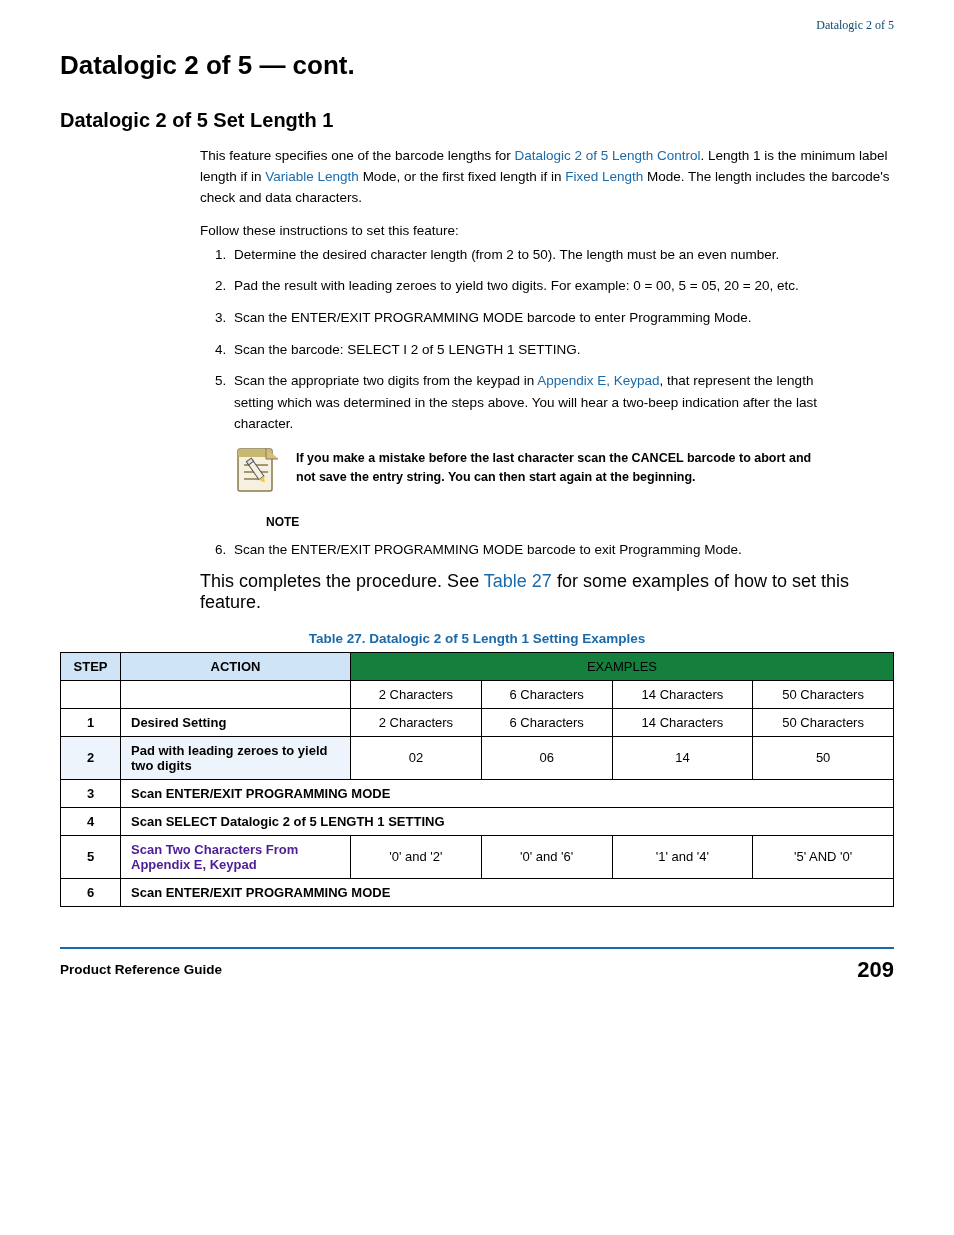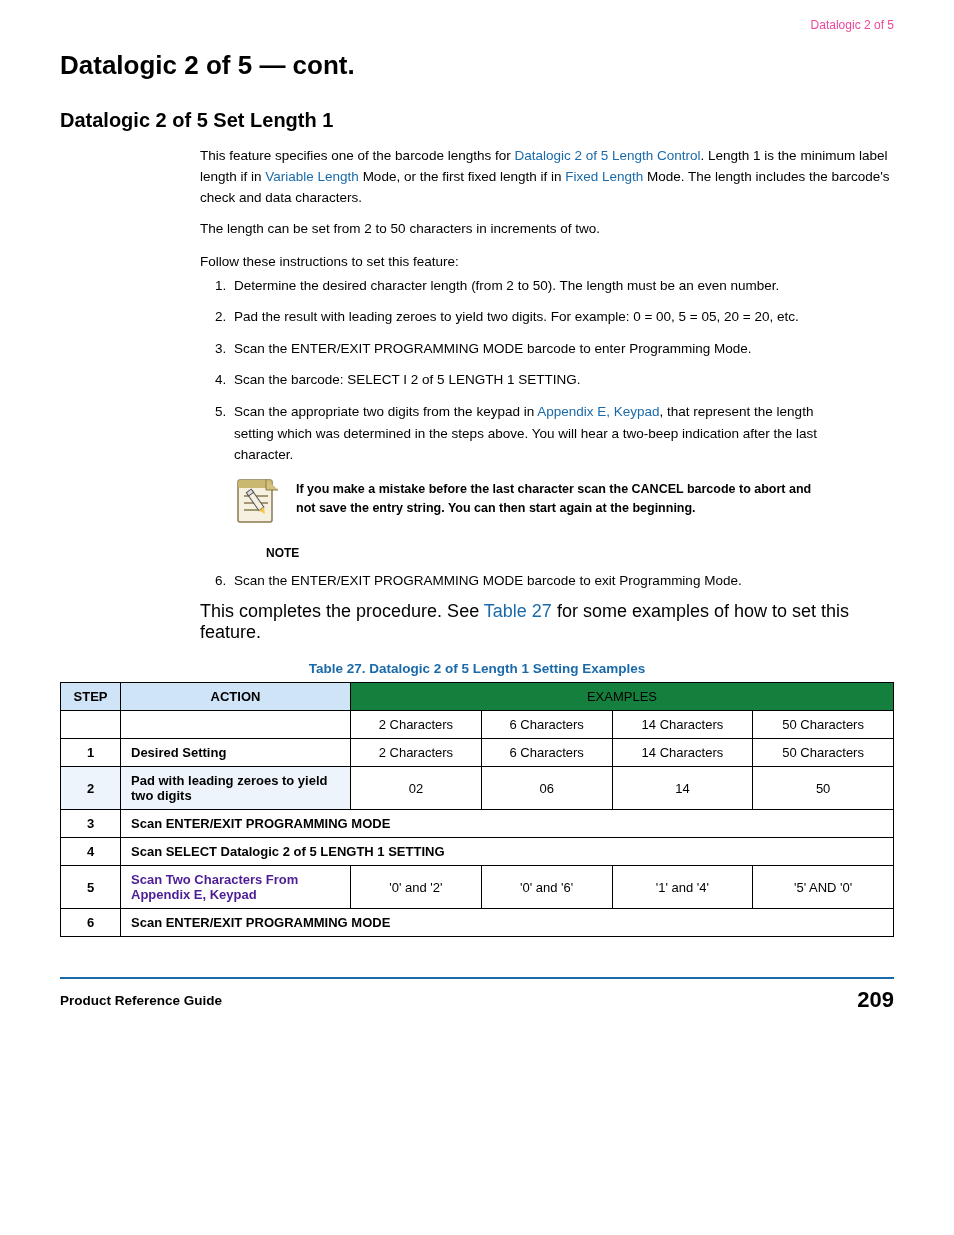--- a/index.html
+++ b/index.html
@@ -14,22 +14,22 @@
     }
     .page {
       padding: 40px 60px 60px 60px;
       position: relative;
     }
     .top-right-header {
       position: absolute;
       top: 18px;
       right: 60px;
       font-size: 12px;
-      color: #ec4899;
-      font-family: Liberation Sans, sans-serif;
+      color: #0c4a6e;
+      font-family: Liberation Serif, serif;
       padding-left: 28px;
     }
     .main-title {
       font-size: 26px;
       font-weight: bold;
       font-family: Arial, sans-serif;
       margin-bottom: 28px;
       margin-top: 10px;
     }
     .section-title {
@@ -191,21 +191,20 @@
   <h1 class="main-title">Datalogic 2 of 5 — cont.</h1>
 
   <h2 class="section-title">Datalogic 2 of 5 Set Length 1</h2>
 
   <div class="body-text">
     This feature specifies one of the barcode lengths for <a class="link">Datalogic 2 of 5 Length Control</a>.
     Length 1 is the minimum label length if in <a class="link">Variable Length</a> Mode, or the first fixed
     length if in <a class="link">Fixed Length</a> Mode. The length includes the barcode's check and data characters.
   </div>
 
-  <div class="body-text">The length can be set from 2 to 50 characters in increments of two.</div>
 
   <div class="instructions-label">Follow these instructions to set this feature:</div>
 
   <ol>
     <li>Determine the desired character length (from 2 to 50). The length must be an even number.</li>
     <li>Pad the result with leading zeroes to yield two digits. For example: 0 = 00, 5 = 05, 20 = 20, etc.</li>
     <li>Scan the ENTER/EXIT PROGRAMMING MODE barcode to enter Programming Mode.</li>
     <li>Scan the barcode: SELECT I 2 of 5 LENGTH 1 SETTING.</li>
     <li>
       Scan the appropriate two digits from the keypad in <a class="link">Appendix E, Keypad</a>, that represent the length setting which was determined in the steps above. You will hear a two-beep indication after the last character.

